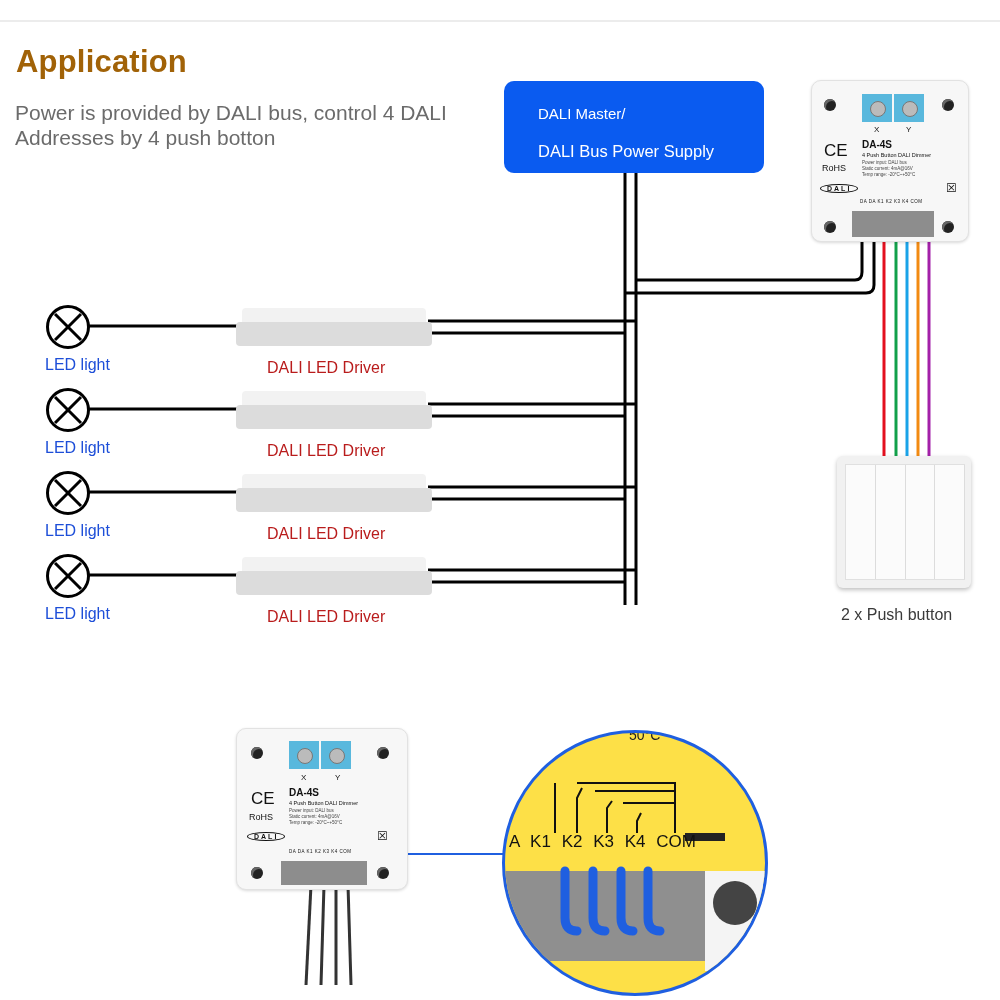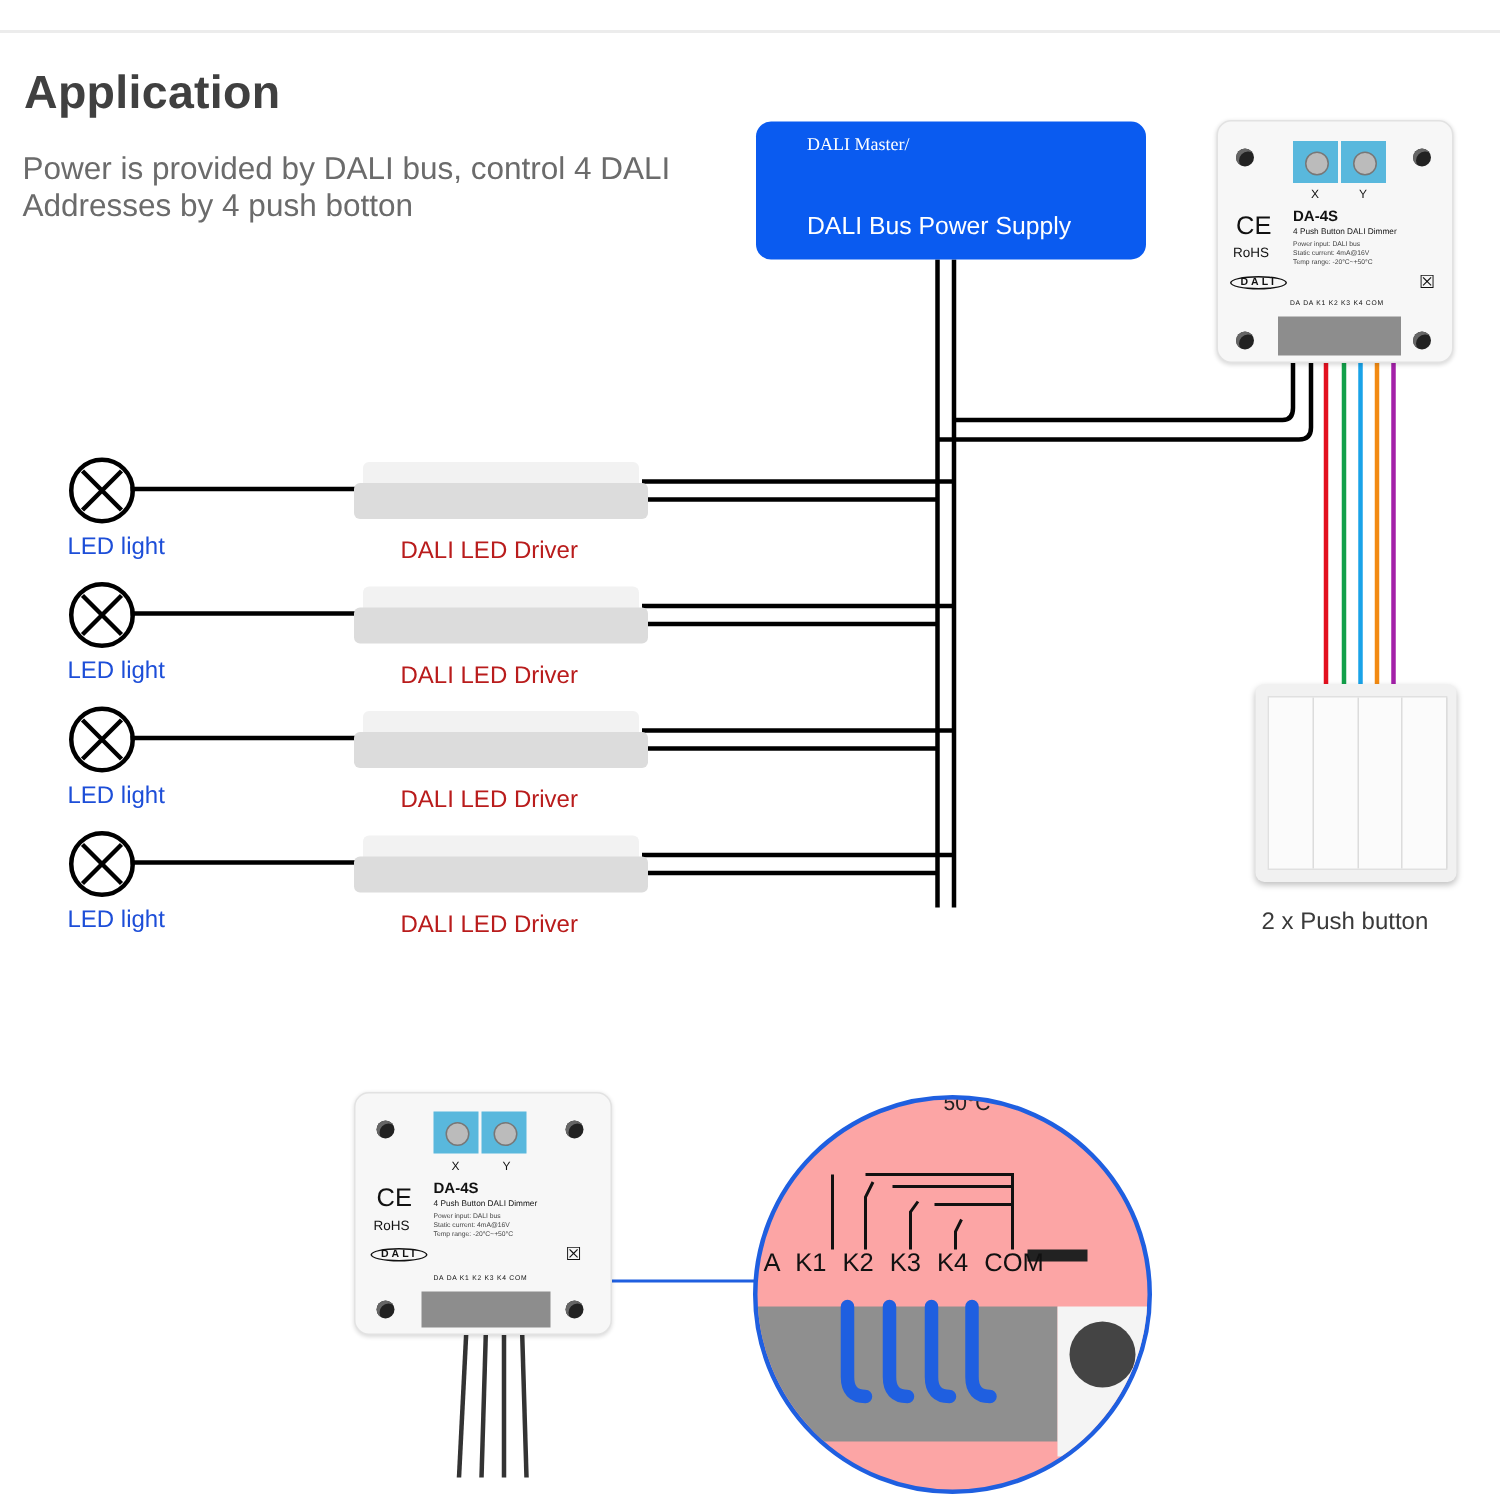--- a/index.html
+++ b/index.html
@@ -1,37 +1,37 @@
 <!DOCTYPE html>
 <html><head>
 <meta charset="utf-8">
 <style>
   html, body { margin:0; padding:0; background:#ffffff; }
   body { width:1000px; height:1000px; position:relative; overflow:hidden; font-family:"Liberation Sans", sans-serif; }
   .topbar { position:absolute; left:0; top:0; width:1000px; height:20px; background:#fff; border-bottom:2px solid #ececec; }
-  .title { position:absolute; left:16px; top:44px; font-size:31px; font-weight:bold; color:#404040; letter-spacing:0.2px; }
+  .title { position:absolute; left:16px; top:44px; font-size:31px; font-weight:bold; color:#a16207; letter-spacing:0.2px; }
   .subtitle { position:absolute; left:15px; top:100px; width:470px; font-size:21px; line-height:25px; color:#6b6b6b; }
   .master { position:absolute; left:504px; top:81px; width:260px; height:92px; background:#0a5bf0; border-radius:10px; color:#fff; }
-  .master .l1 { position:absolute; left:34px; top:8px; font-size:12px;font-family:Liberation Serif, serif; }
+  .master .l1 { position:absolute; left:34px; top:24px; font-size:15px; }
   .master .l2 { position:absolute; left:34px; top:61px; font-size:16.5px; }
   svg.wires { position:absolute; left:0; top:0; }
   .lbl { position:absolute; font-size:16px; color:#1d4ed8; }
   .driver-lbl { position:absolute; font-size:16px; color:#b91c1c; }
   .pb-lbl { position:absolute; left:841px; top:606px; font-size:16px; color:#3a3a3a; }
   
   .dev { position:absolute; background:#f7f7f7; border:1px solid #e2e2e2; border-radius:10px; box-shadow:0 1px 3px rgba(0,0,0,0.15); }
   .dev .screw { position:absolute; width:12px; height:12px; border-radius:50%; background:#222; box-shadow:inset 2px 2px 0 #666; }
   .dip { position:absolute; width:30px; height:28px; background:#59b8dd; }
   .dip::after { content:""; position:absolute; left:8px; top:7px; width:14px; height:14px; border-radius:50%; background:#bbb; border:1px solid #777; }
   .devtxt { position:absolute; color:#111; white-space:nowrap; }
   .term { position:absolute; background:#8d8d8d; }
   .switch { position:absolute; left:837px; top:456px; width:134px; height:132px; background:#f1f1f1; border-radius:6px; box-shadow:0 2px 4px rgba(0,0,0,0.25); }
   .switch .plate { position:absolute; left:8px; top:8px; width:118px; height:114px; background:#fbfbfb; border:1px solid #e0e0e0; }
   .switch .key { position:absolute; top:0; height:114px; border-right:1px solid #dcdcdc; }
-  .zoom-circle { position:absolute; left:502px; top:730px; width:260px; height:260px; border-radius:50%; border:3px solid #1f5fe0; overflow:hidden; background:#fca5a5; }
+  .zoom-circle { position:absolute; left:502px; top:730px; width:260px; height:260px; border-radius:50%; border:3px solid #1f5fe0; overflow:hidden; background:#fde047; }
 </style>
 </head>
 <body>
 
 <div class="topbar"></div>
 <div class="title">Application</div>
 <div class="subtitle">Power is provided by DALI bus, control 4 DALI Addresses by 4 push botton</div>
 
 <svg class="wires" width="1000" height="1000">
 

